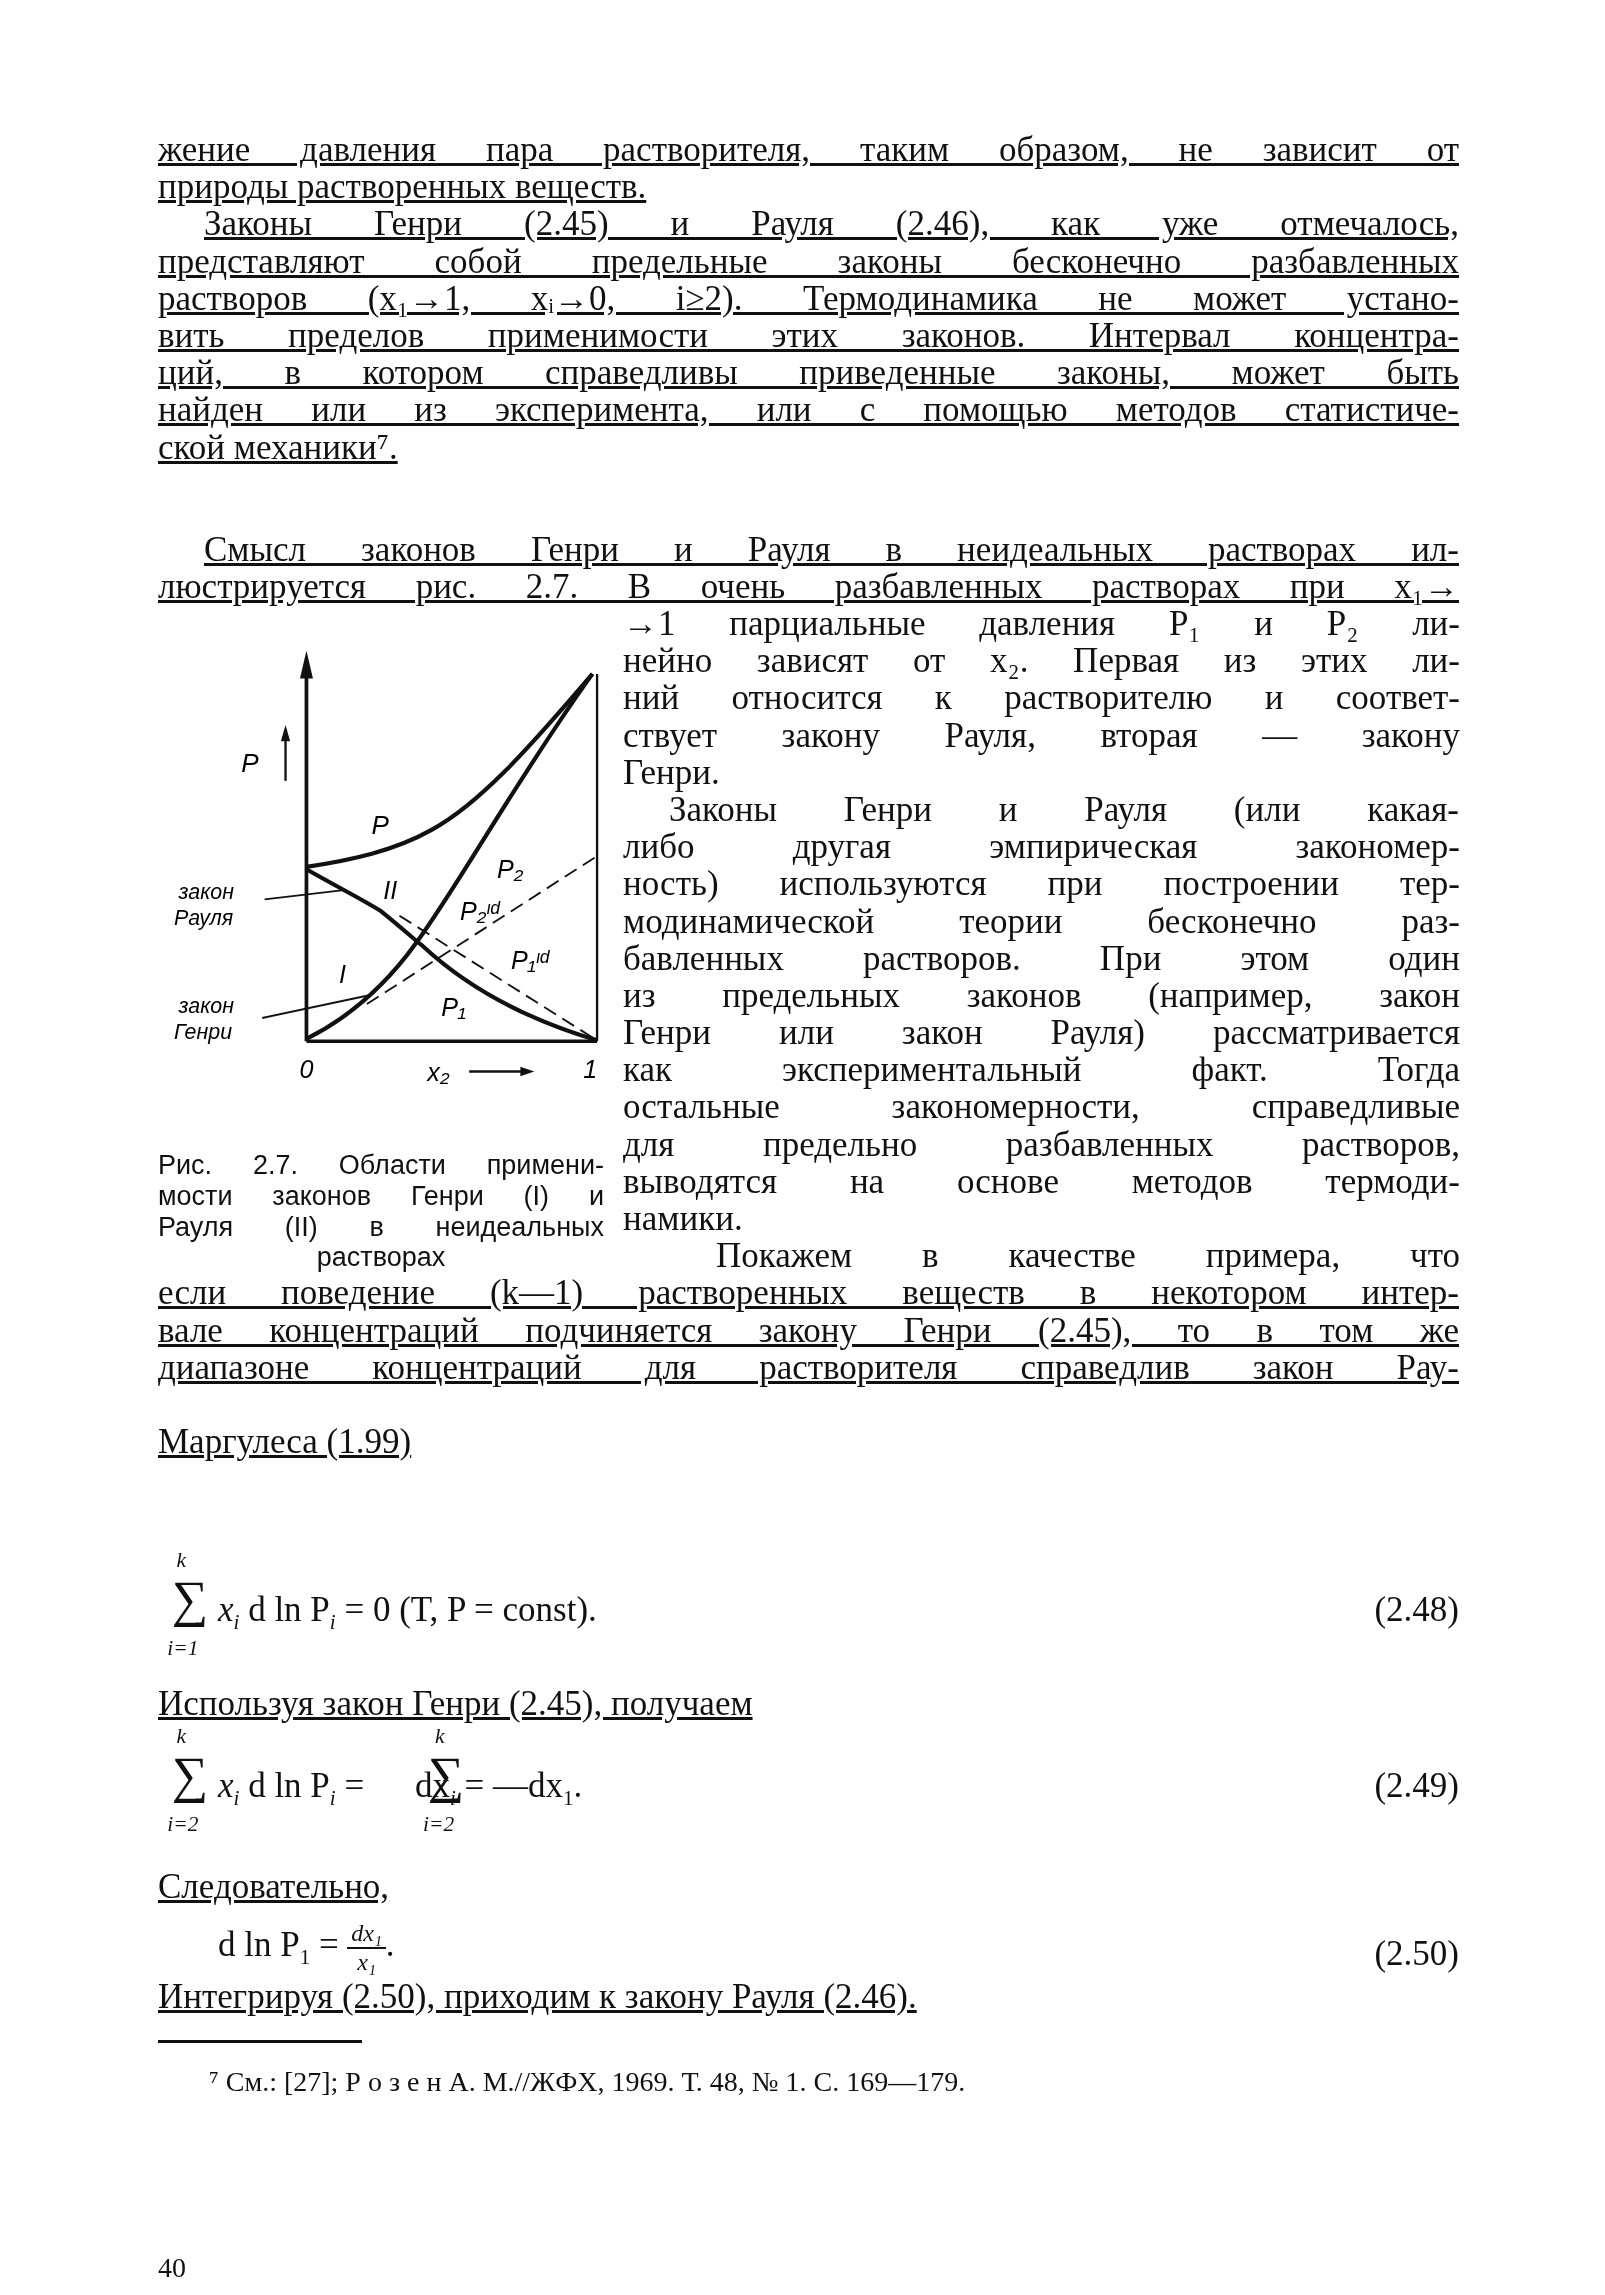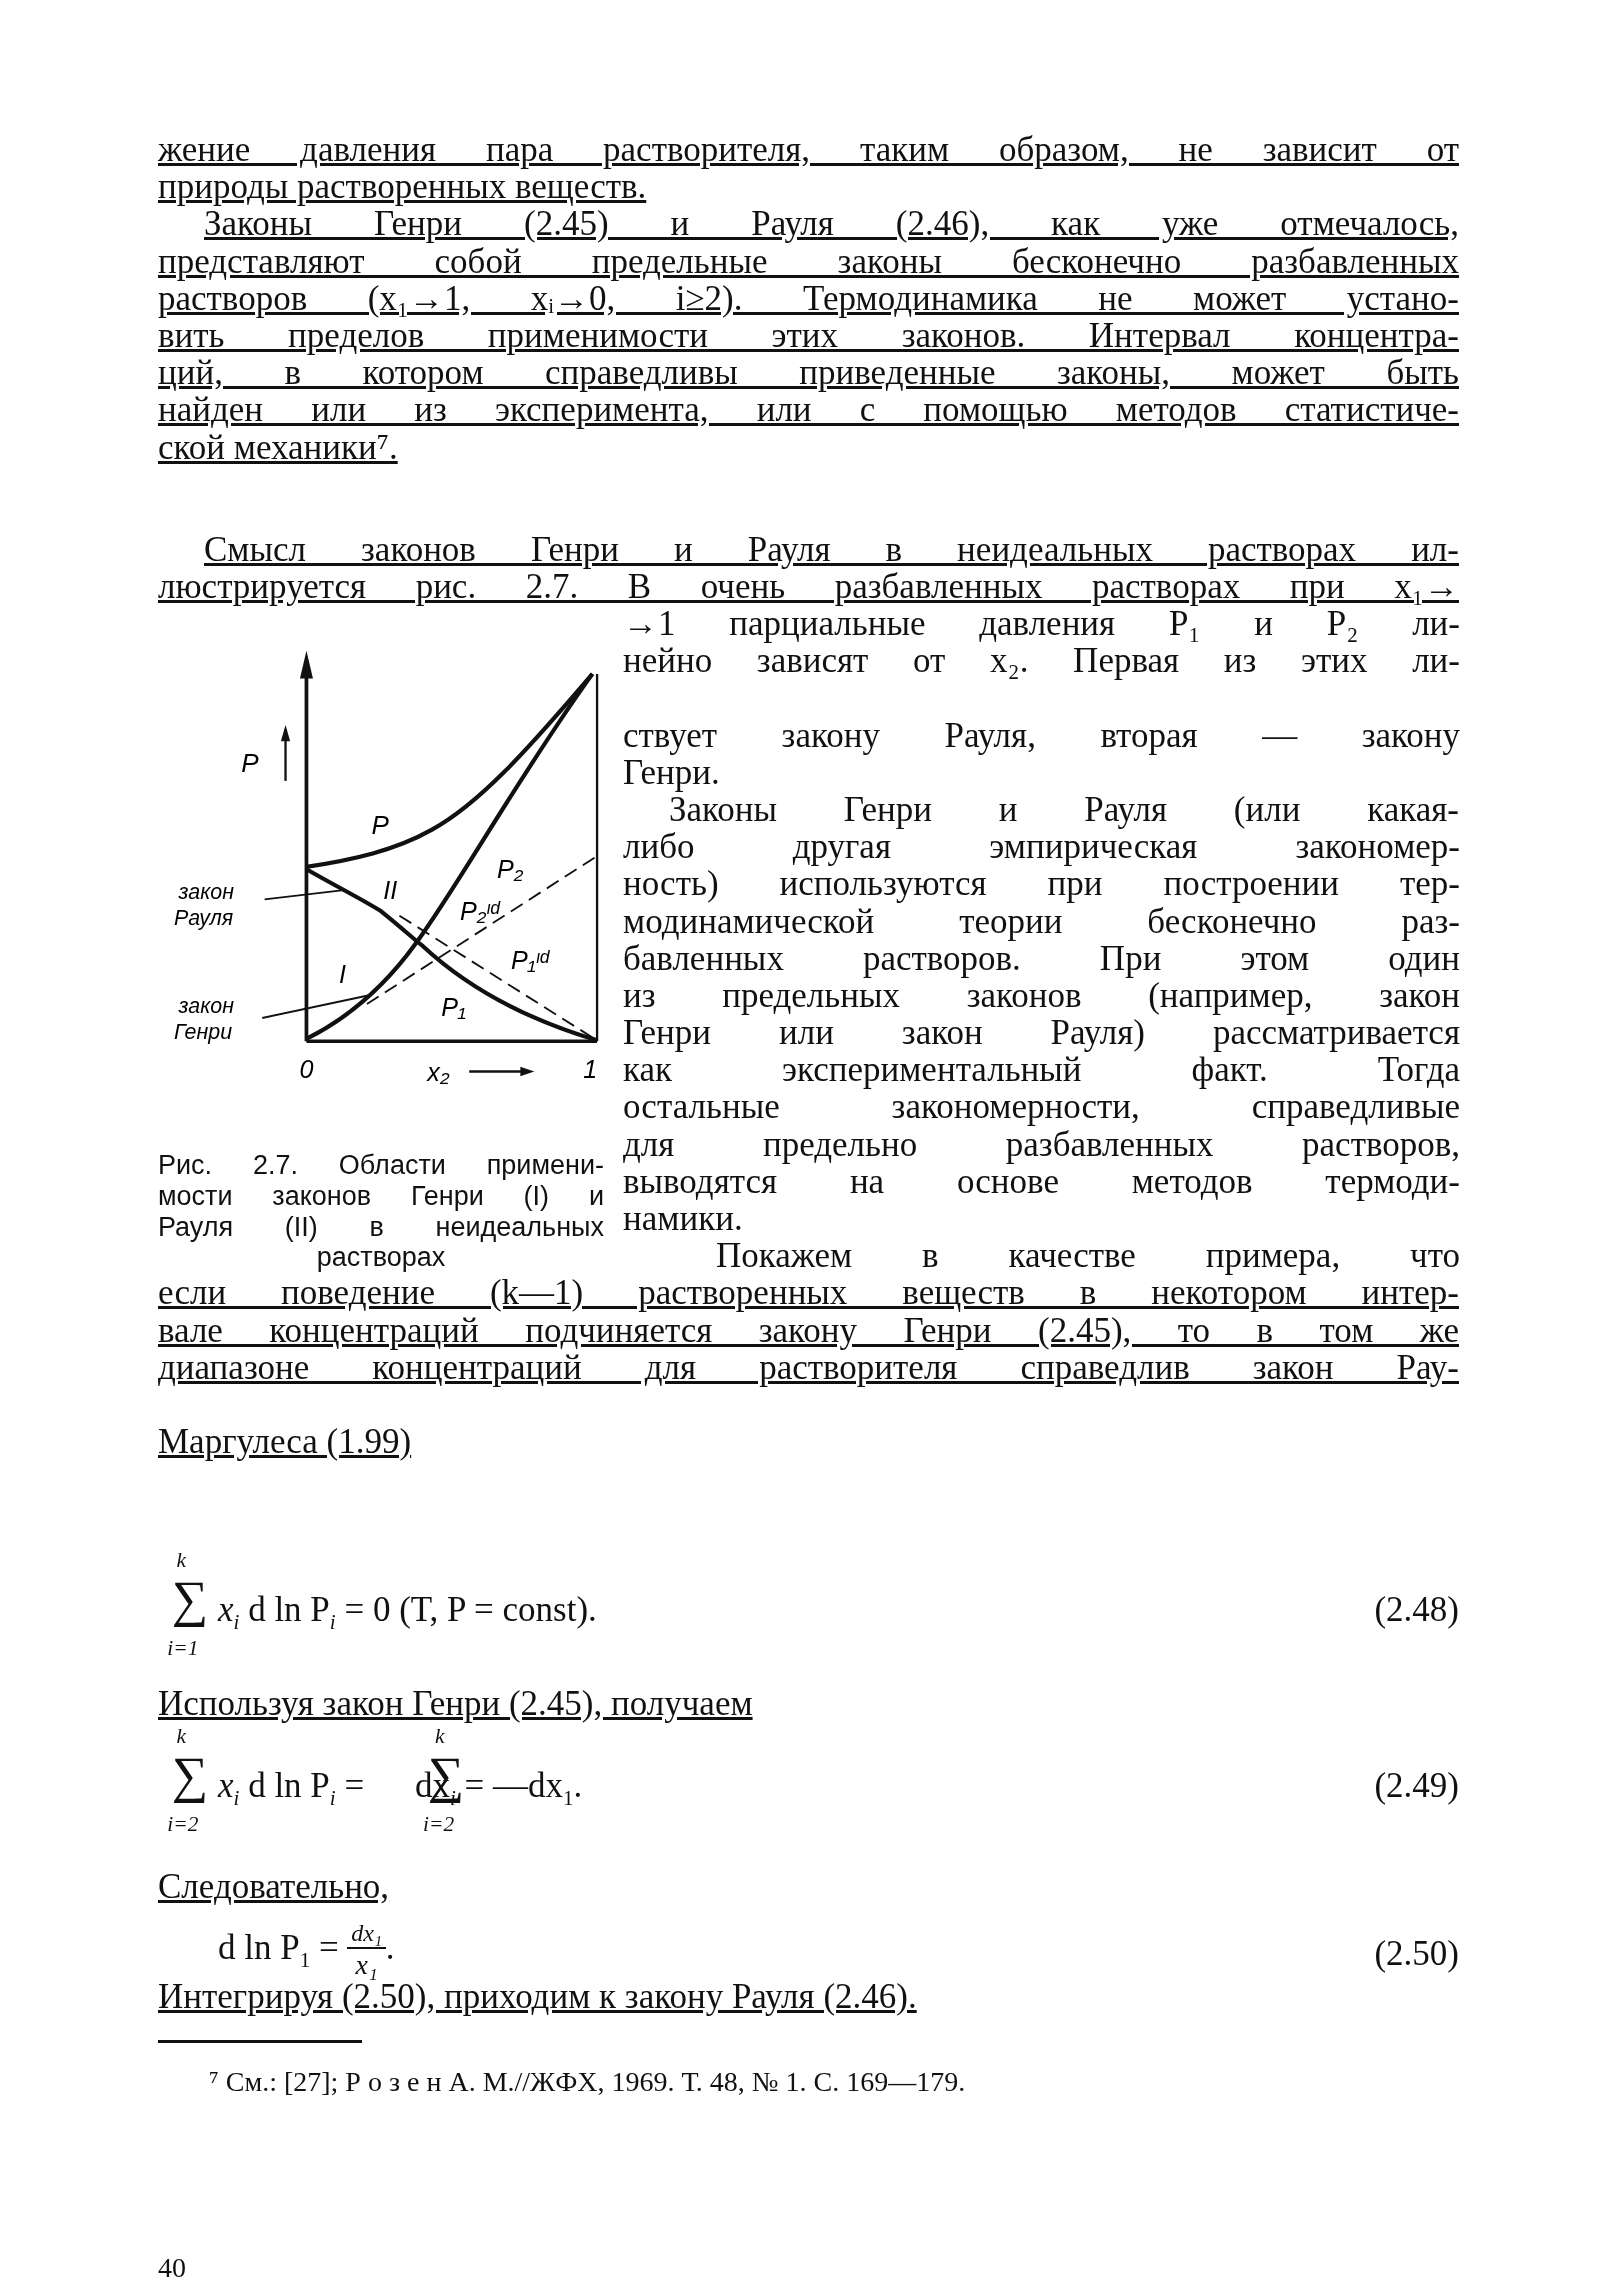--- a/index.html
+++ b/index.html
@@ -33,21 +33,21 @@
     .fig-label { font-family: "Liberation Sans", "DejaVu Sans", sans-serif; font-style: italic; }
     .eq { position: absolute; left: 158px; width: 1301px; height: 121px; font-size: 35px; }
     .eq .body { position: absolute; left: 60px; top: 42px; white-space: nowrap; font-style: normal; }
     .eq .num { position: absolute; right: 0; top: 42px; }
     .sigma { position: absolute; font-size: 51px; line-height: 51px; }
     .lim { position: absolute; font-size: 21.4px; font-style: italic; }
     .i { font-style: italic; }
     sub { font-size: 0.6em; }
     .frac { display: inline-block; vertical-align: middle; text-align: center; }
     .frac .top { display: block; border-bottom: 2.3px solid #111; padding: 0 3.7px; font-size: 24px; }
-    .frac .bot { display: block; font-size: 28px; }
+    .frac .bot { display: block; font-size: 24px; }
     .rule { position: absolute; left: 158px; top: 2040px; width: 204px; height: 2.8px; background: #111; }
     .footnote { position: absolute; left: 209px; top: 2066px; font-size: 28px; white-space: nowrap; }
     .pageno { position: absolute; left: 158px; top: 2252px; font-size: 28px; }
   </style>
 </head>
 <body>
 
 <div class="page">
 
   <div class="line" style="top:131px">жение давления пара растворителя, таким образом, не зависит от</div>
@@ -106,20 +106,21 @@
     </svg>
   </div>
 
   <div class="caption" style="top:1150px">Рис. 2.7. Области примени-</div>
   <div class="caption" style="top:1181px">мости законов Генри (I) и</div>
   <div class="caption" style="top:1212px">Рауля (II) в неидеальных</div>
   <div class="caption center" style="top:1242px">растворах</div>
 
   <div class="rline" style="top:605px">→1 парциальные давления P₁ и P₂ ли-</div>
   <div class="rline" style="top:642px">нейно зависят от x₂. Первая из этих ли-</div>
+  <div class="rline" style="top:679px">ний относится к растворителю и соответ-</div>
   <div class="rline" style="top:717px">ствует закону Рауля, вторая — закону</div>
   <div class="rline last" style="top:754px">Генри.</div>
   <div class="rline" style="top:791px; left:669px; width:790px">Законы Генри и Рауля (или какая-</div>
   <div class="rline" style="top:828px">либо другая эмпирическая закономер-</div>
   <div class="rline" style="top:865px">ность) используются при построении тер-</div>
   <div class="rline" style="top:903px">модинамической теории бесконечно раз-</div>
   <div class="rline" style="top:940px">бавленных растворов. При этом один</div>
   <div class="rline" style="top:977px">из предельных законов (например, закон</div>
   <div class="rline" style="top:1014px">Генри или закон Рауля) рассматривается</div>
   <div class="rline" style="top:1051px">как экспериментальный факт. Тогда</div>

